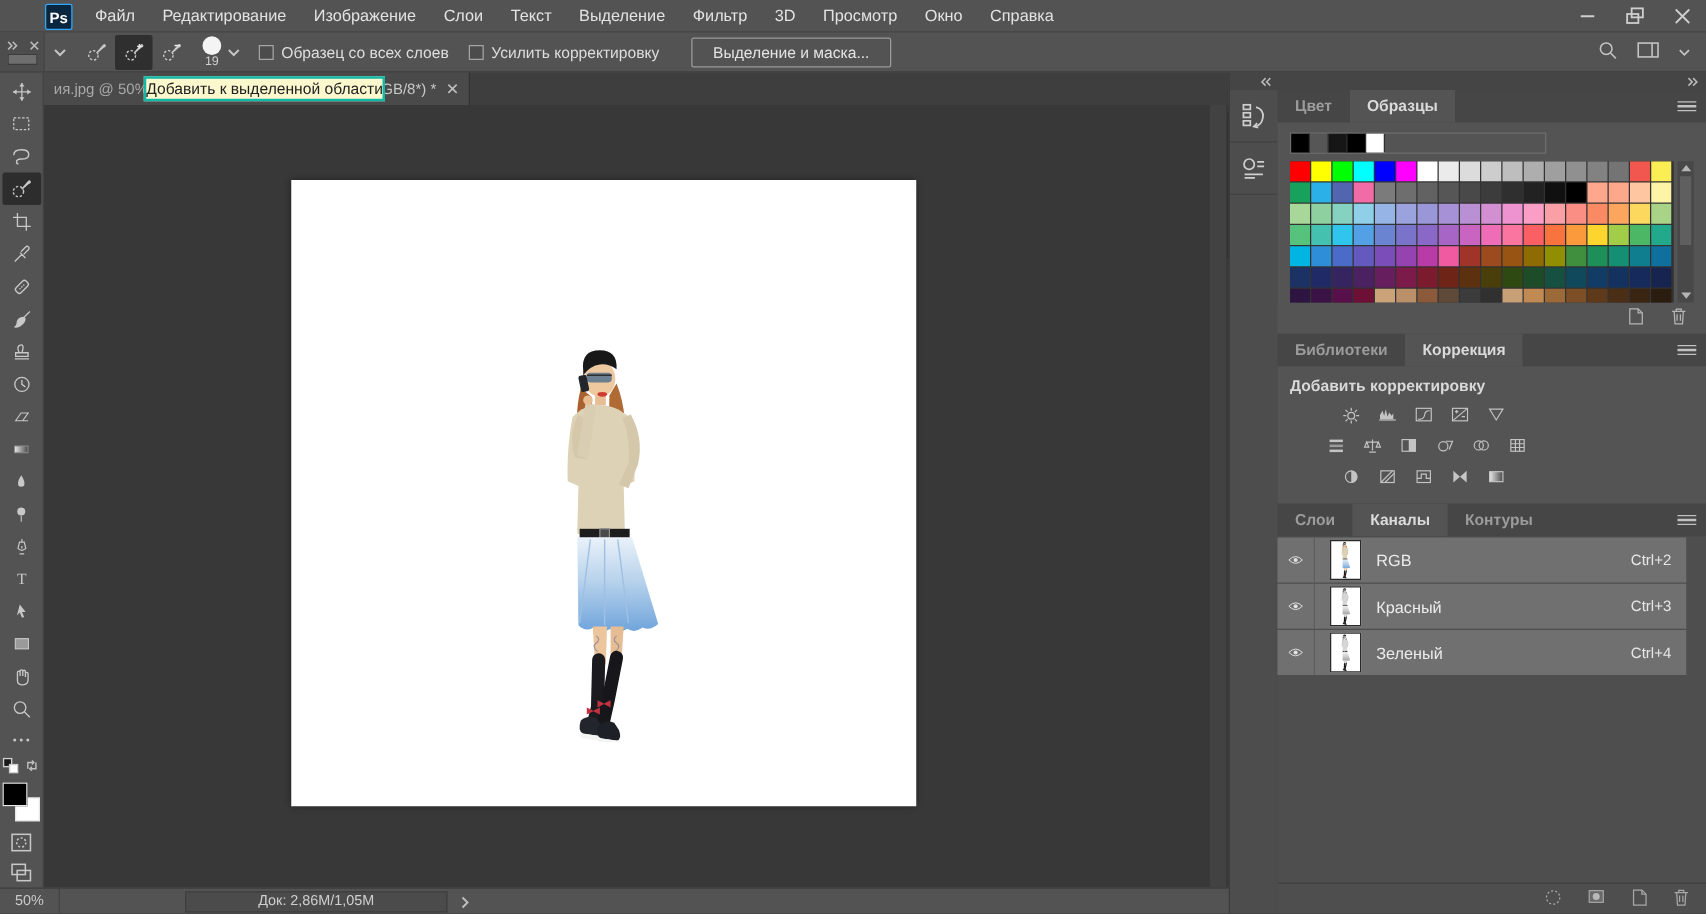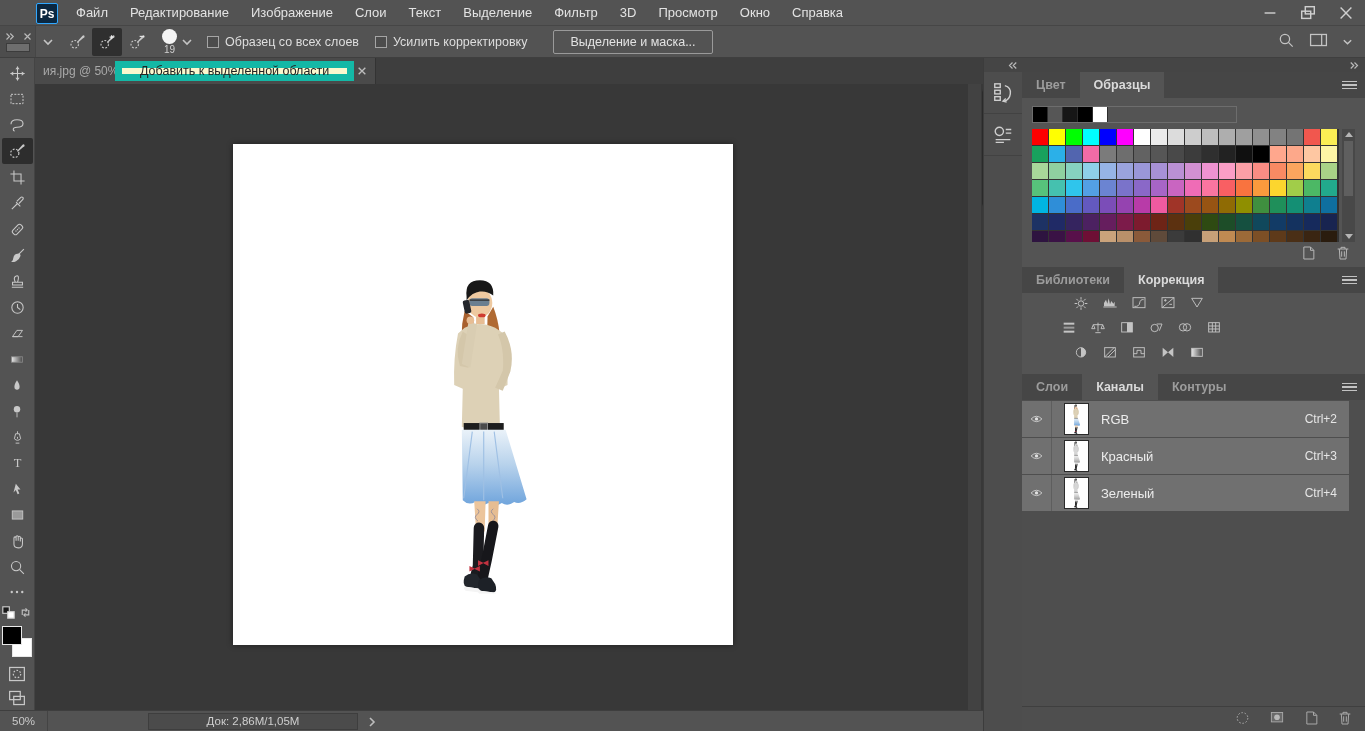--- a/index.html
+++ b/index.html
@@ -54,21 +54,21 @@
   .mini-colors svg { stroke:#c0c0c0; stroke-width:1.4; fill:none; }
 
   
   .docwrap { flex:1; display:flex; flex-direction:column; min-width:0; }
   .tabbar { height:26px; background:#3e3e3e; display:flex; position:relative; flex:0 0 auto; }
   .doc-tab { width:341px; background:#4a4a4a; border-right:1px solid #333; display:flex; align-items:center; padding:0 8px; position:relative; }
   .tab-text-left { color:#a9a9a9; font-size:12px; white-space:nowrap; overflow:hidden; }
   .tab-text-right { color:#c7c7c7; font-size:12px; margin-left:auto; white-space:nowrap; }
   .tab-close { margin-left:8px; display:flex; }
   .tab-close svg { stroke:#bdbdbd; stroke-width:1.6; }
-  .tooltip { position:absolute; left:80px; top:3px; height:20px; background:#fbf8ce; border:7px solid #14b8a6; color:#232323; font-size:12.5px; display:flex; align-items:center; padding:0 18px; z-index:5; white-space:nowrap; }
+  .tooltip { position:absolute; left:80px; top:3px; height:20px; background:#fbf8ce; border:2px solid #14b8a6; color:#232323; font-size:12.5px; display:flex; align-items:center; padding:0 0; z-index:5; white-space:nowrap; }
   .viewport { flex:1; background:#383838; position:relative; overflow:hidden; }
   .canvas { position:absolute; left:198px; top:60px; width:500px; height:501px; background:#ffffff; box-shadow:0 0 6px rgba(0,0,0,.45); }
   .canvas svg.figure { position:absolute; left:205px; top:125px; }
   .v-scroll { position:absolute; right:2px; top:0; bottom:0; width:13px; background:#424242; }
   .v-scroll .thumb { position:absolute; top:4px; left:2px; width:9px; height:120px; background:#565656; border-radius:4px; }
 
   
   .statusbar { height:21px; background:#535353; border-top:1px solid #3e3e3e; display:flex; align-items:center; flex:0 0 auto; font-size:11.5px; }
   .zoom-field { width:48px; text-align:center; color:#c9c9c9; border-right:1px solid #444; height:100%; display:flex; align-items:center; justify-content:center; }
   .doc-field { margin-left:100px; width:210px; height:17px; background:#4b4b4b; border:1px solid #3e3e3e; color:#cfcfcf; display:flex; align-items:center; justify-content:center; position:relative; }
@@ -678,20 +678,21 @@
         <div class="tabs" id="adj-tabs">
             <div class="ptab">Библиотеки</div>
             <div class="ptab active">Коррекция</div>
             <div class="burger">
               <i></i>
               <i></i>
               <i></i>
             </div>
           </div>
         <div class="panel-body" style="padding-bottom:6px">
+          <div class="adj-heading">Добавить корректировку</div>
           <div id="adj-rows">
               <div class="adj-row r0">
                 <div class="adj-icon">
                   <svg width="20" height="17" viewBox="0 0 24 24">
                     <circle cx="12" cy="12" r="3.8"></circle>
                     <path d="M12 3v3.5M12 17.5V21M3 12h3.5M17.5 12H21M5.5 5.5l2.5 2.5M18.5 5.5L16 8M5.5 18.5L8 16M18.5 18.5L16 16"></path>
                   </svg>
                 </div>
                 <div class="adj-icon">
                   <svg width="20" height="16" viewBox="0 0 24 24">

